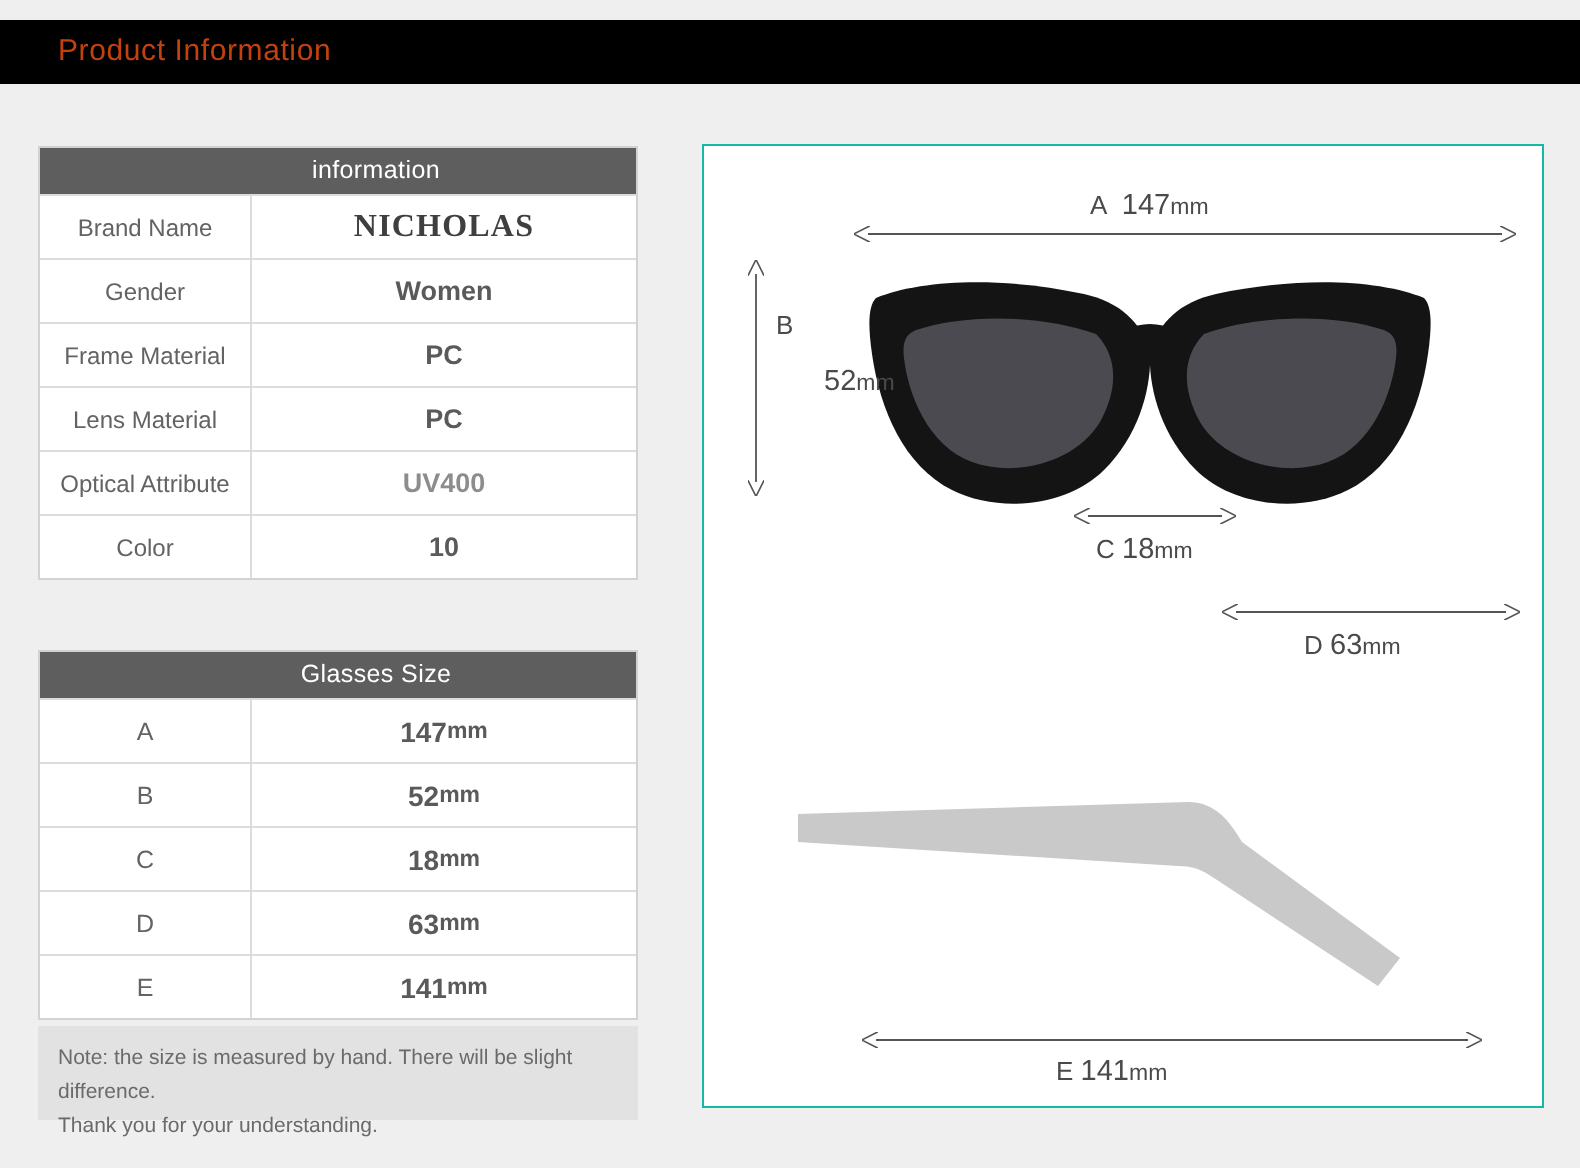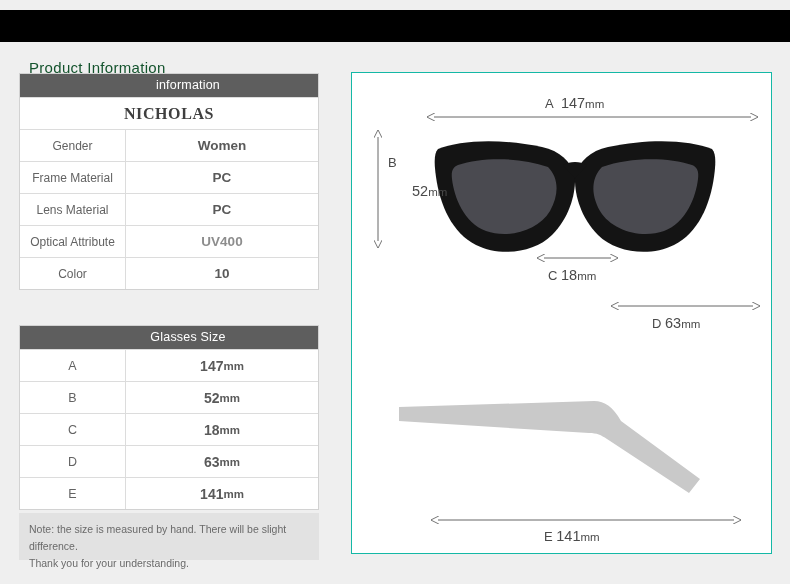--- a/index.html
+++ b/index.html
@@ -11,23 +11,22 @@
     overflow:hidden;
     position:relative;
   }
   
   #header-bar{
     position:absolute;left:0;top:10px;width:790px;height:32px;
     background:#000;
   }
   #header-title{
     position:absolute;left:29px;top:16px;
-    font-size:15px;color:#14532d;letter-spacing:.3px;
+    font-size:15px;color:#c2410c;letter-spacing:.3px;
     line-height:20px;
-    margin-top:42px;
   }
   
   .spec-table{
     position:absolute;left:19px;width:300px;
     border-collapse:collapse;
     background:#fff;
     border:1px solid #d2d2d2;
     box-sizing:border-box;
   }
   .spec-table .thead{
@@ -95,20 +94,21 @@
 </head>
 <body>
 
 <div id="header-bar"></div>
 <div id="header-title">Product Information</div>
 
 <div class="spec-table" id="info-table">
   <div class="thead">information</div>
 
   <div class="trow">
+    <div class="tk">Brand Name</div>
     <div class="tv brand">NICHOLAS</div>
   </div>
   <div class="trow">
     <div class="tk">Gender</div>
     <div class="tv">Women</div>
   </div>
   <div class="trow">
     <div class="tk">Frame Material</div>
     <div class="tv">PC</div>
   </div>
@@ -234,16 +234,16 @@
   </div>
 
   <div class="dim-label" style="left:196px;top:194px;">
     <span>C</span>&nbsp;<span class="num">18</span><span class="u">mm</span>
   </div>
 
   <div class="dim-label" style="left:300px;top:242px;">
     <span>D</span>&nbsp;<span class="num">63</span><span class="u">mm</span>
   </div>
 
-  <div class="dim-label" style="left:192px;top:455px;">
+  <div class="dim-label" style="left:176px;top:455px;">
     <span>E</span>&nbsp;<span class="num">141</span><span class="u">mm</span>
   </div>
 </div>
 
 </body></html>

